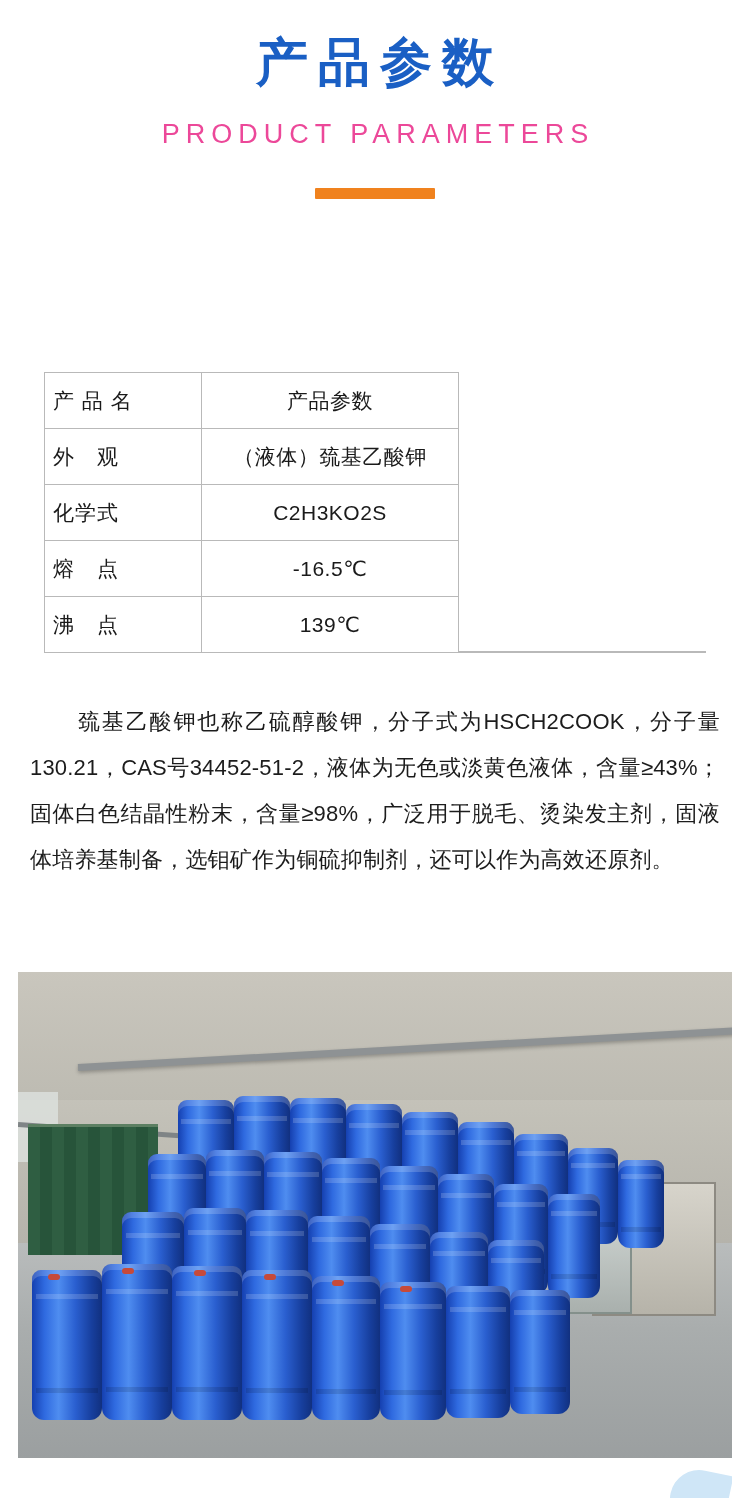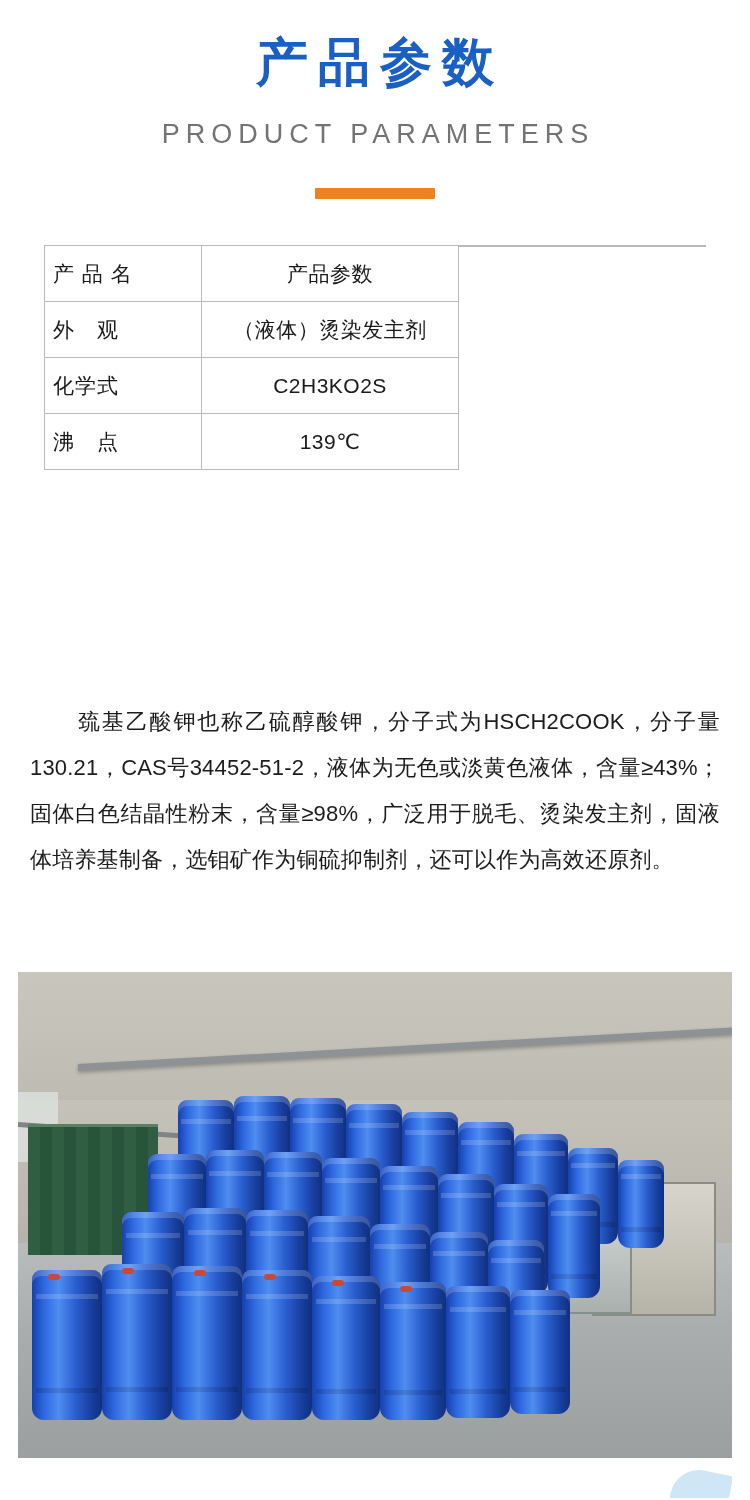--- a/index.html
+++ b/index.html
@@ -25,39 +25,39 @@
     font-size: 52px;
     font-weight: bold;
     color: #1a5fc4;
     letter-spacing: 10px;
     line-height: 1.25;
     margin: 0;
     padding-left: 10px;
   }
   .title-en {
     font-size: 27px;
-    color: #737373;
+    color: #ec4899;
     letter-spacing: 6px;
     margin-top: 24px;
     font-weight: normal;
     padding-left: 6px;
   }
   .accent-bar {
     width: 120px;
     height: 11px;
     background: #f0821e;
     margin: 38px auto 0 auto;
     border-radius: 1px;
   }
 
   
   .param-block {
     margin: 46px 44px 0 44px;
     display: flex;
-    align-items: flex-start;
+    align-items: flex-end;
     height: 408px;
   }
   table.param-table {
     border-collapse: collapse;
     width: 415px;
     table-layout: fixed;
   }
   table.param-table td {
     border: 1px solid #b9b9b9;
     height: 55px;
@@ -299,25 +299,29 @@
 <div class="param-block">
 
   <table class="param-table">
     <tbody>
       <tr>
         <td class="label">产 品 名</td>
         <td class="value">产品参数</td>
       </tr>
       <tr>
         <td class="label">外　观</td>
-        <td class="value">（液体）烫染发主剂</td>
+        <td class="value">（液体）巯基乙酸钾</td>
       </tr>
       <tr>
         <td class="label">化学式</td>
         <td class="value">C2H3KO2S</td>
+      </tr>
+      <tr>
+        <td class="label">熔　点</td>
+        <td class="value">-16.5℃</td>
       </tr>
       <tr>
         <td class="label">沸　点</td>
         <td class="value">139℃</td>
       </tr>
     </tbody>
   </table>
 
   <div class="photo-cell">
     <div class="beaker-scene">

